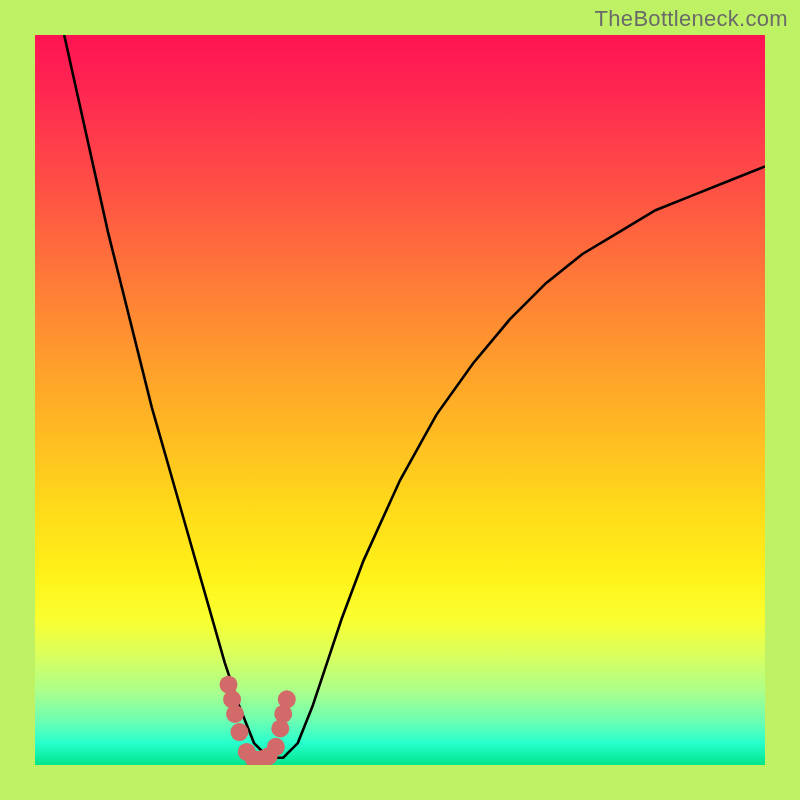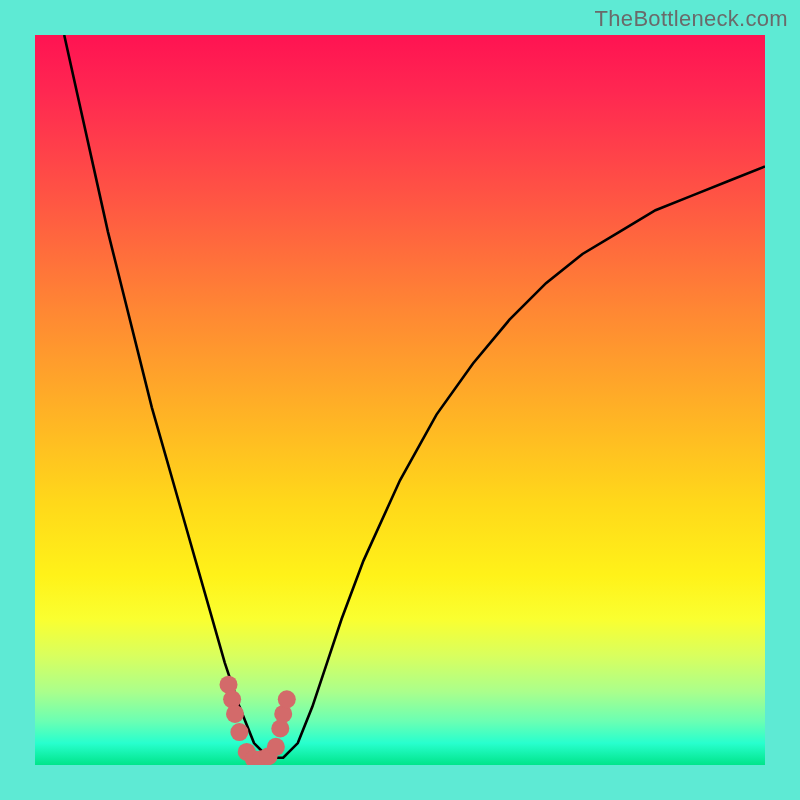--- a/index.html
+++ b/index.html
@@ -10,21 +10,21 @@
     background: #000;
     overflow: hidden;
     font-family: Arial, Helvetica, sans-serif;
   }
   .frame {
     position: absolute;
     top: 0;
     left: 0;
     width: 800px;
     height: 800px;
-    background: #5eead4;
+    background: #bef264;
   }
   .plot-area {
     position: absolute;
     left: 35px;
     top: 35px;
     width: 730px;
     height: 730px;
     overflow: hidden;
   }
   .gradient {

